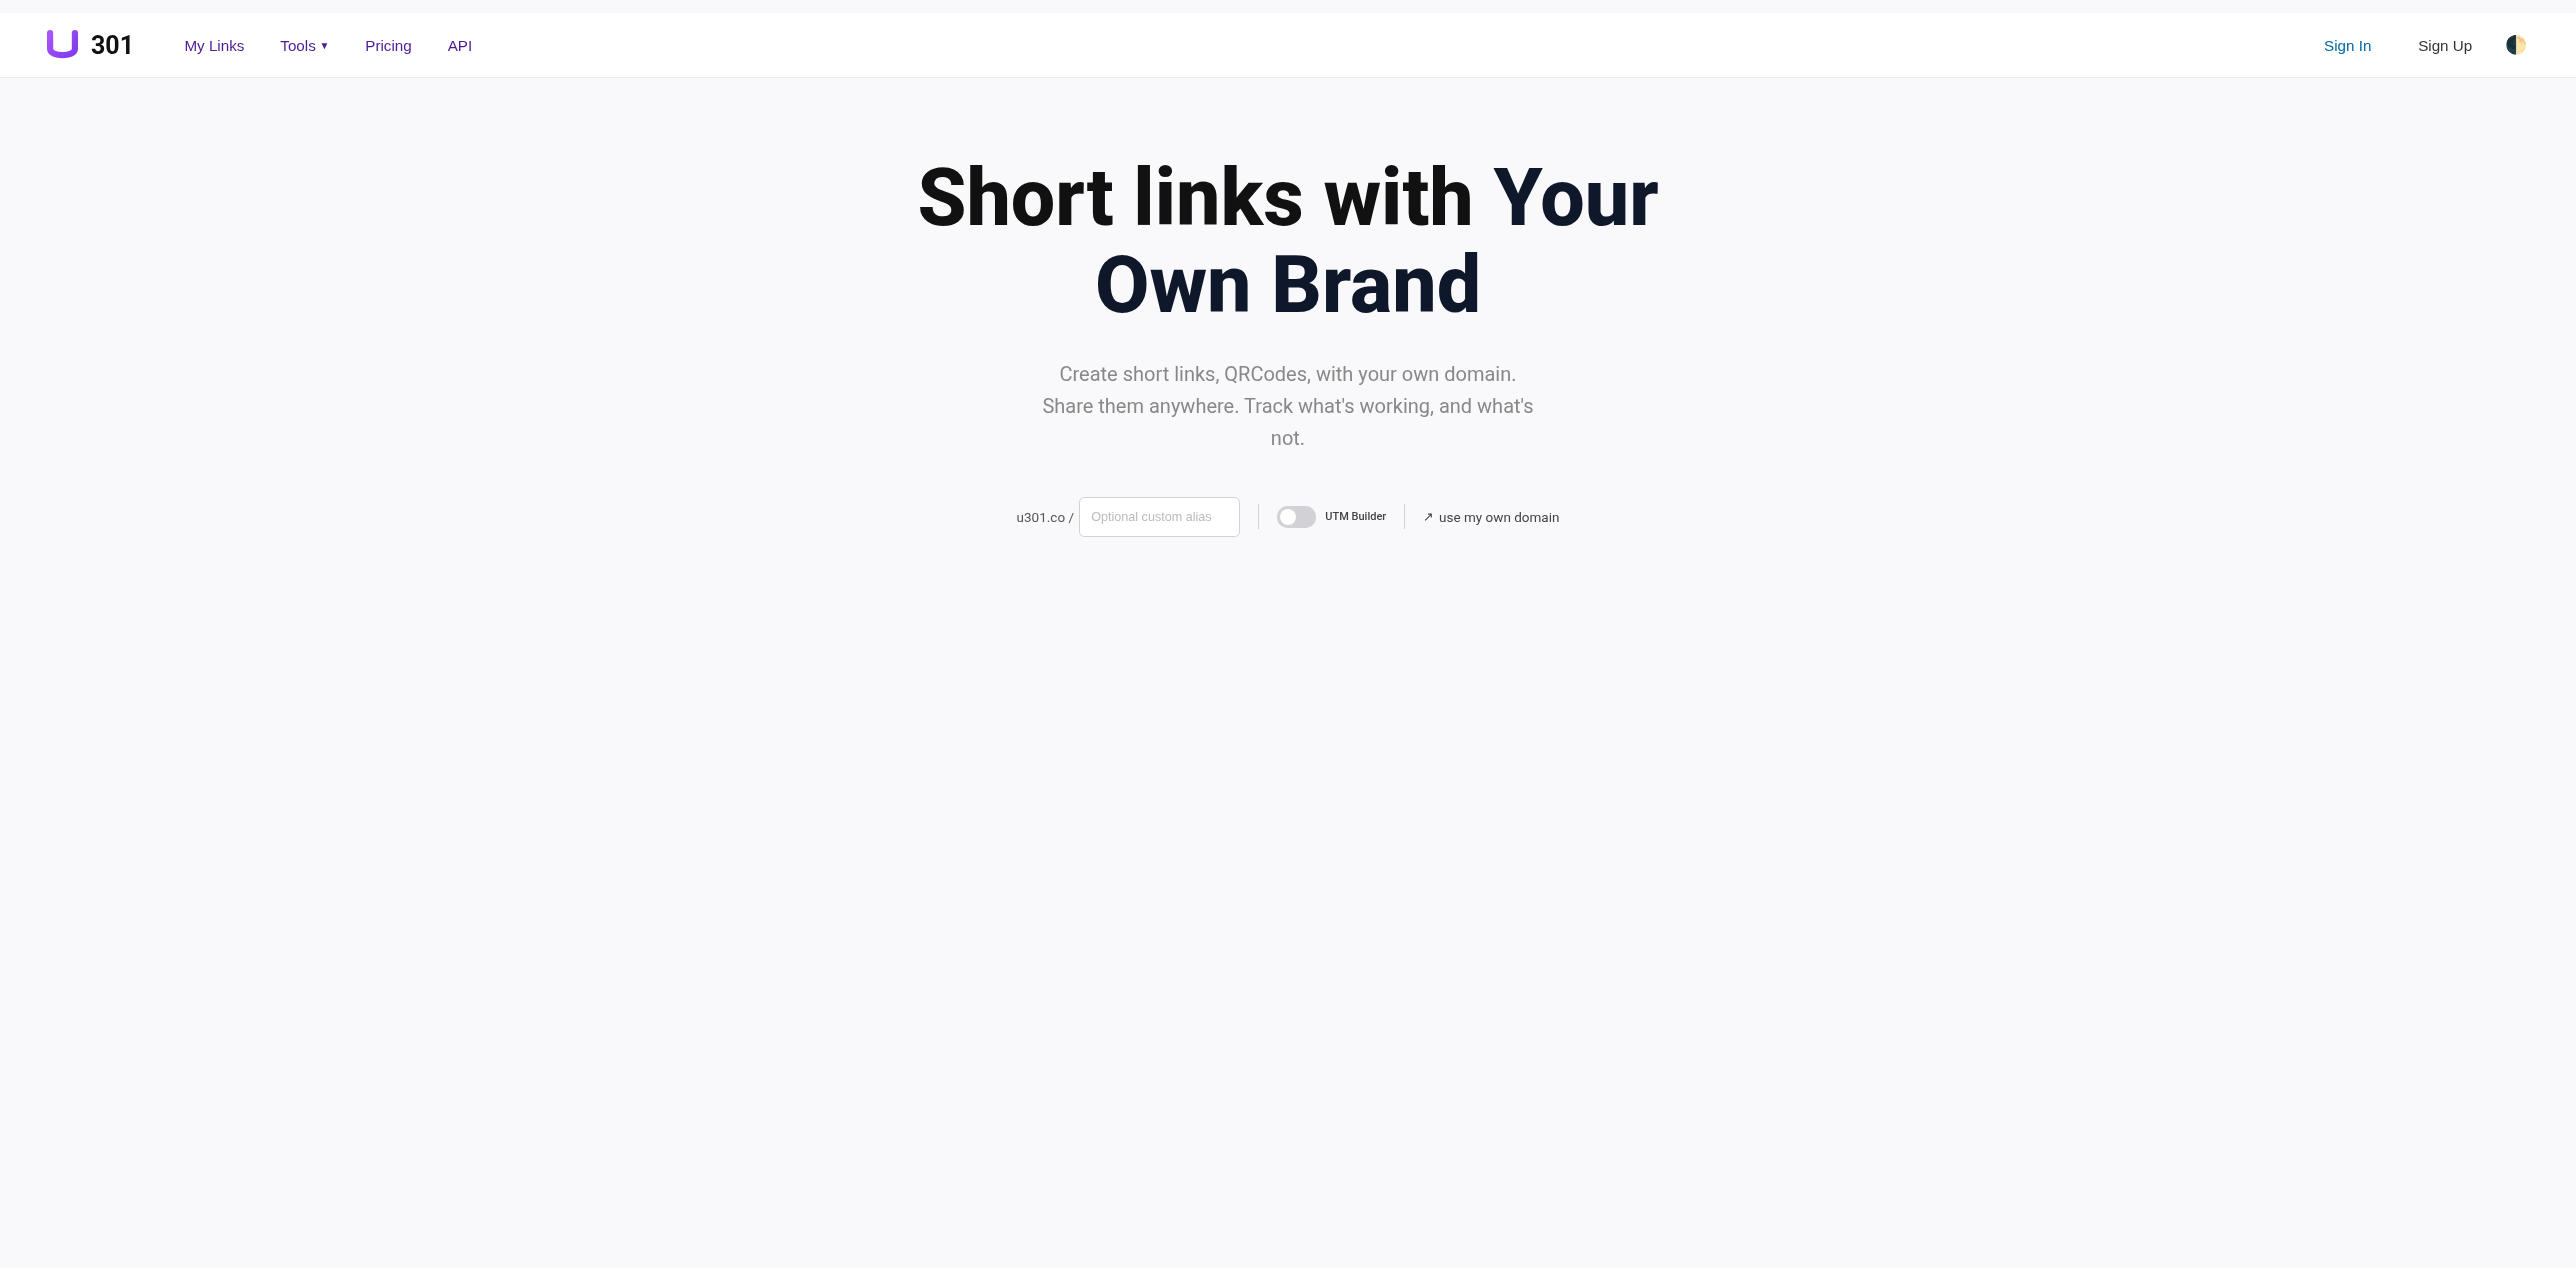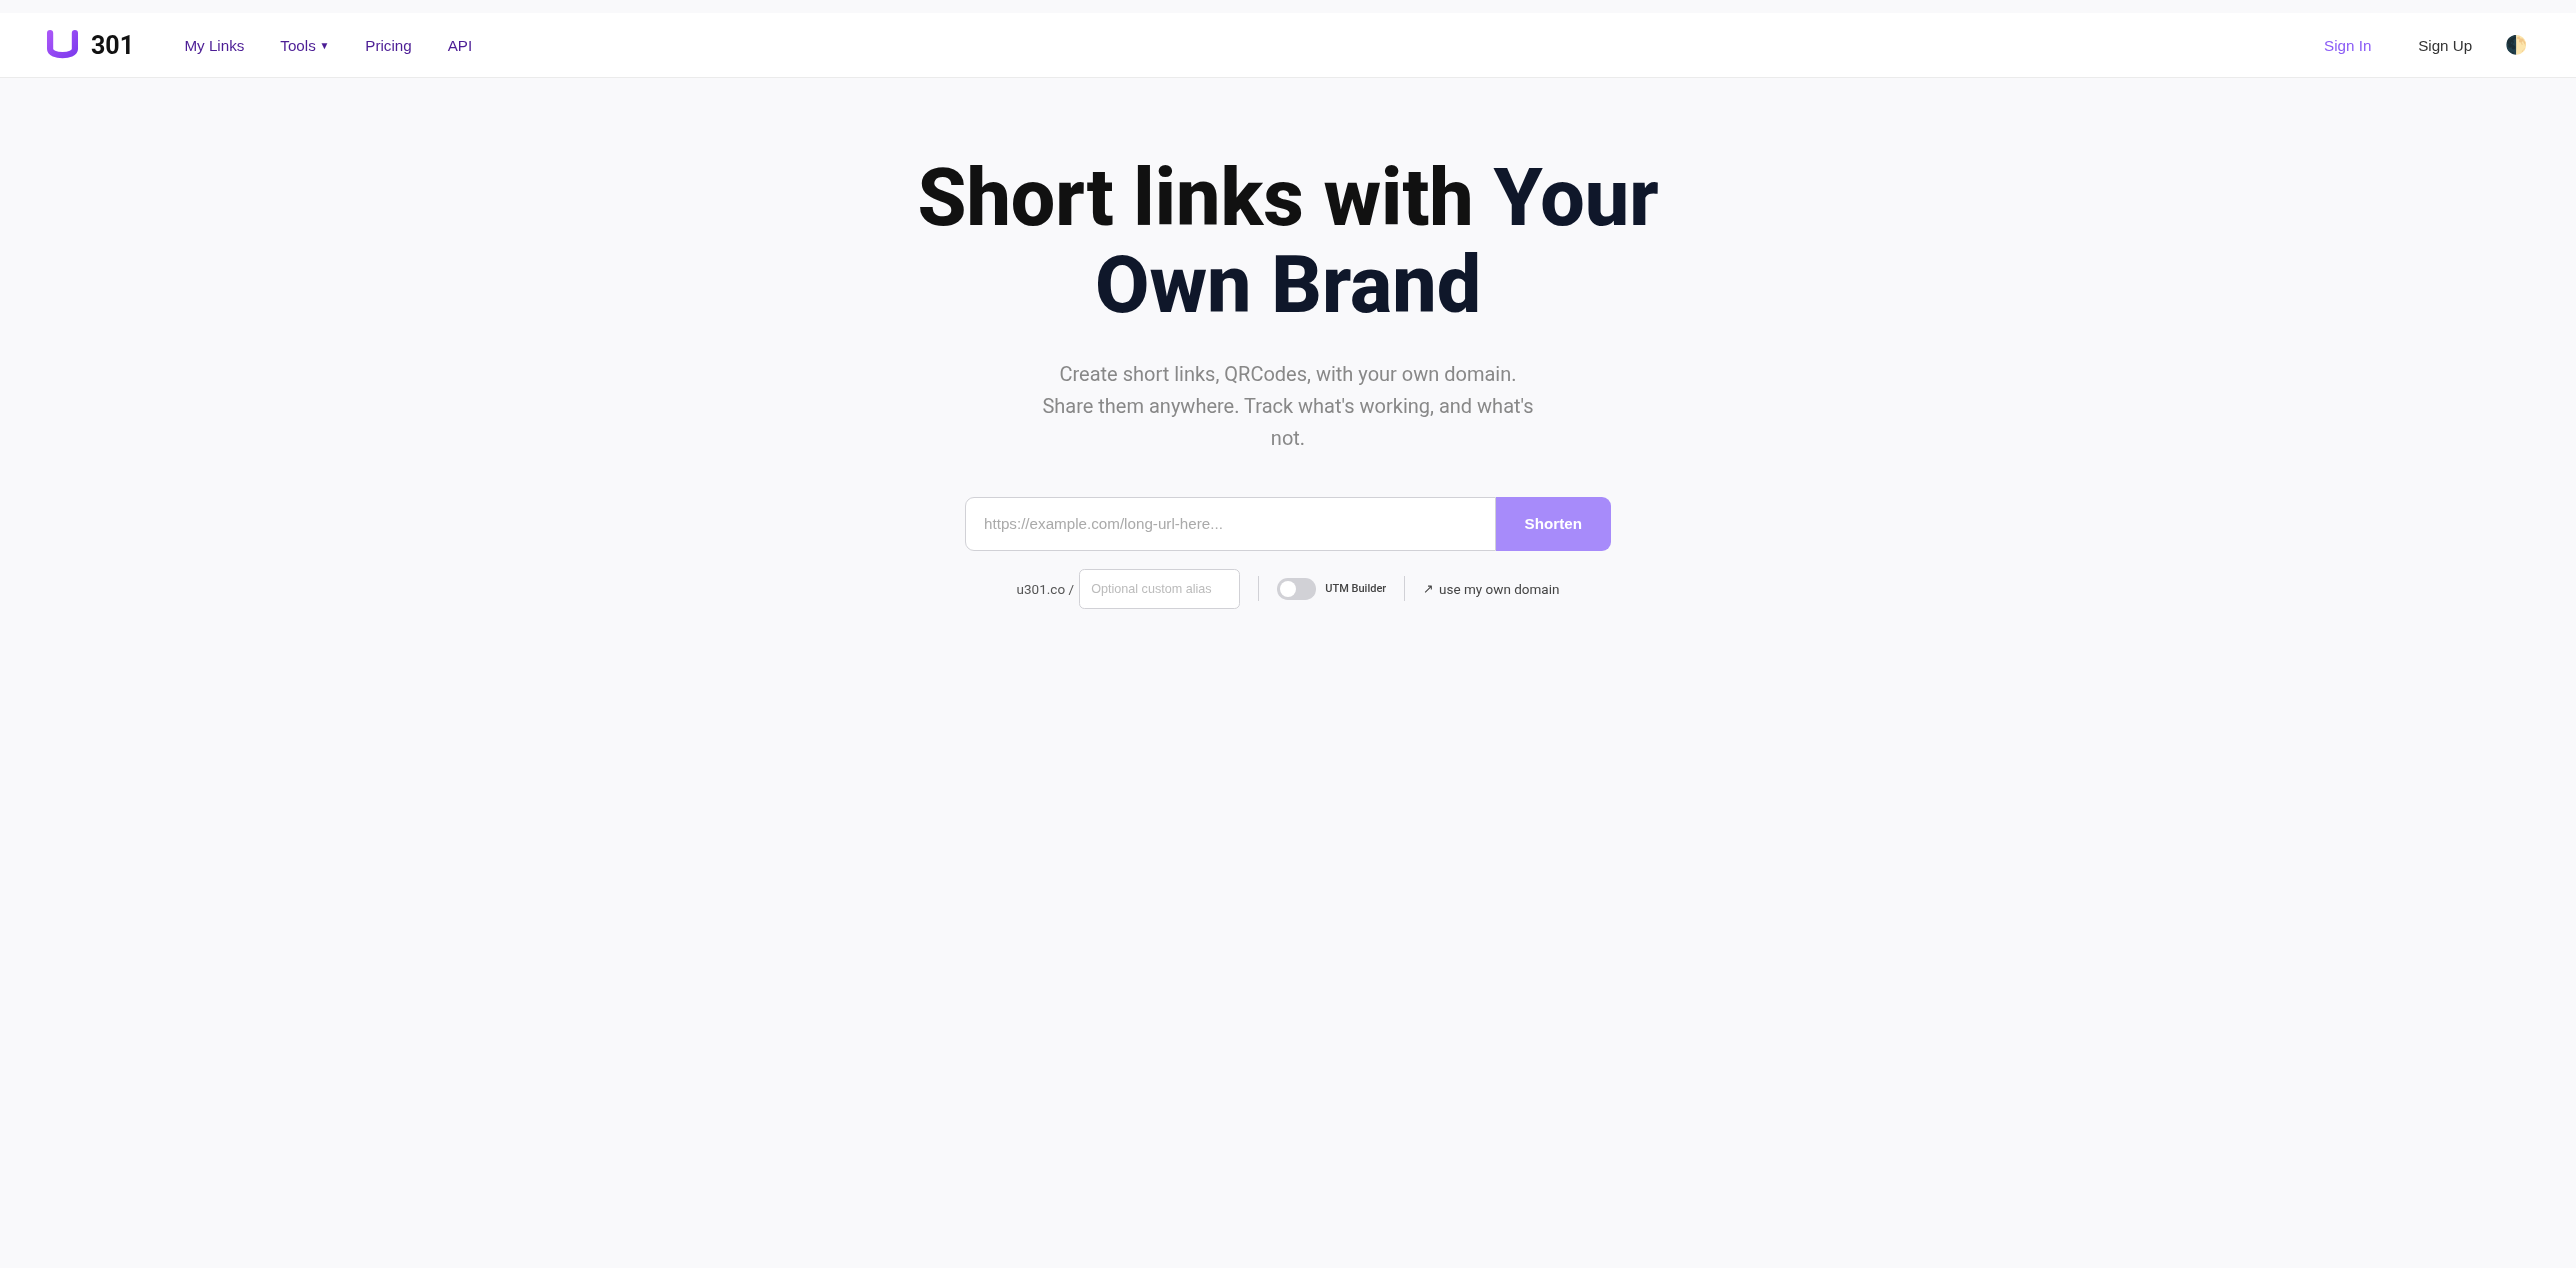--- a/index.html
+++ b/index.html
@@ -72,21 +72,21 @@
     .nav-right {
       display: flex;
       align-items: center;
       gap: 10.8px;
     }
 
     .btn-signin {
       padding: 7.2px 18px;
       font-size: 15.2px;
       font-weight: 500;
-      color: #8b5cf6;
+      color: #0369a1;
       background: none;
       border: none;
       border-radius: 7.2px;
       cursor: pointer;
     }
 
     .btn-signup {
       padding: 7.2px 18px;
       font-size: 15.2px;
       font-weight: 500;
@@ -306,24 +306,20 @@
   </div>
 </nav>
 
 <main class="hero">
   <h1 class="hero-title">
     <span>Short links with </span><span class="hero-title-highlight">Your Own Brand</span>
   </h1>
 
   <p class="hero-subtitle">Create short links, QRCodes, with your own domain. Share them anywhere. Track what's working, and what's not.</p>
 
-  <div class="shorten-form">
-    <input class="url-input" type="text" placeholder="https://example.com/long-url-here..." style="">
-    <button class="shorten-btn">Shorten</button>
-  </div>
 
   <div class="options-row">
     <div class="domain-prefix">
       <span>u301.co /</span>
       <input class="alias-input" type="text" placeholder="Optional custom alias" style="">
     </div>
 
     <div class="divider"></div>
 
     <div class="toggle-area">

